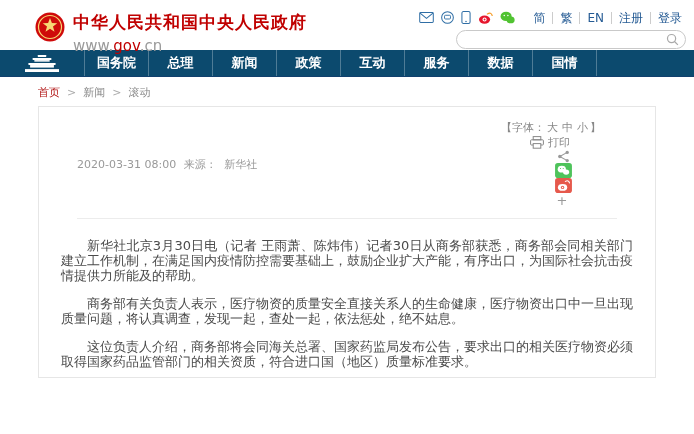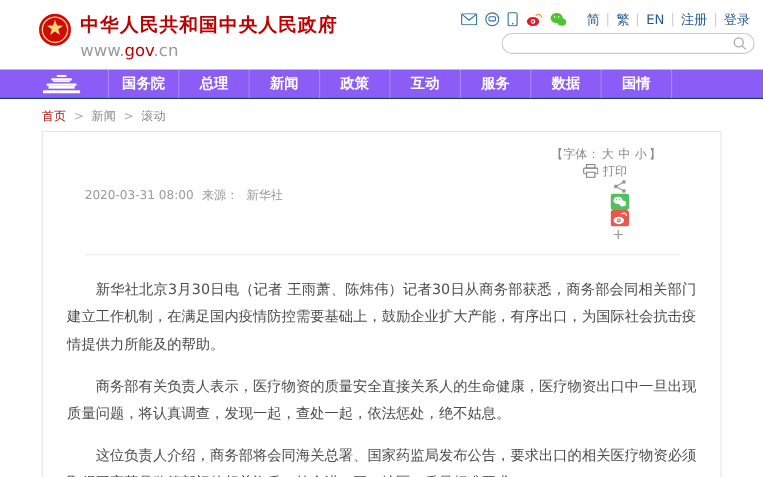--- a/index.html
+++ b/index.html
@@ -1,42 +1,42 @@
 <!DOCTYPE html>
 <html><head>
 <meta charset="utf-8">
 <style>
   * { box-sizing: border-box; margin: 0; padding: 0; }
   html,body { width: 694px; height: 434px; overflow: hidden; background: #fff;
     font-family: "DejaVu Sans", "Liberation Sans", sans-serif; }
 
   
-  .header { position: relative; height: 63px; background: #fff; }
+  .header { position: relative; height: 50px; background: #fff; }
   .logo-wrap { position: absolute; left: 35px; top: 12px; width: 30px; height: 30px; cursor: pointer; }
   .site-ident { position: absolute; left: 73px; top: 11px; }
   .site-title { font-size: 17px; font-weight: bold; color: #c00000; letter-spacing: 1px; }
   .site-url { font-size: 15px; color: #9a9a9a; margin-top: 3px; }
   .site-url .mid { color: #c00000; }
 
   .utility { position: absolute; right: 12px; top: 11px; display: flex; align-items: center; }
   .util-icon { display: inline-flex; align-items: center; margin-right: 7px; cursor: pointer; }
   .util-links { display: flex; align-items: center; margin-left: 4px; }
   .lang-link { font-size: 12px; color: #255b94; padding: 0 7px; border-right: 1px solid #ccc;
     cursor: pointer; line-height: 12px; }
   .lang-link:last-child { border-right: none; padding-right: 0; }
 
   .search-box { position: absolute; right: 8px; top: 30px; width: 230px; height: 19px;
     border: 1px solid #c9c9c9; border-radius: 10px; display: flex; align-items: center;
     padding: 0 6px 0 10px; background: #fff; }
   .search-box input { flex: 1; border: none; outline: none; font-size: 11px; height: 15px;
     font-family: inherit; }
 
   
-  .nav { display: flex; height: 27px; background: #8b5cf6; align-items: stretch;
-    border-bottom: 1px solid #11406e; padding-left: 14px; }
+  .nav { display: flex; height: 27px; background: #0c4a6e; align-items: stretch;
+    border-bottom: 1px solid #11406e; }
   .nav-home { width: 84px; display: flex; align-items: center; justify-content: center; cursor: pointer; }
   .nav-item { width: 64px; border-left: 1px solid rgba(255,255,255,0.28); color: #fff;
     font-size: 13px; font-weight: bold; display: flex; align-items: center; justify-content: center;
     cursor: pointer; }
   .nav-fill { flex: 1; border-left: 1px solid rgba(255,255,255,0.28); }
 
   
   .breadcrumb { margin: 8px 0 0 38px; font-size: 11px; color: #888; }
   .breadcrumb .home { color: #b01111; cursor: pointer; }
   .breadcrumb .crumb { cursor: pointer; }
@@ -50,21 +50,21 @@
   .meta-row { display: flex; justify-content: space-between; align-items: center;
     margin: 13px 38px 0; font-size: 11px; color: #999; }
   .meta-left span { margin-right: 4px; }
   .meta-right { display: flex; align-items: center; color: #888; flex-direction: column; }
   .font-ctl { margin-right: 16px; }
   .font-ctl .sz { margin: 0 2px; cursor: pointer; }
   .print-btn { display: inline-flex; align-items: center; gap: 4px; margin-right: 18px; cursor: pointer; }
   .share-item { display: inline-flex; align-items: center; margin-left: 8px; cursor: pointer; }
   .plus { color: #999; font-size: 13px; margin-left: 6px; cursor: pointer; }
   .divider { border-top: 1px solid #ececec; margin: 10px 38px 0; }
-  .para { margin: 13px 22px 0; font-size: 13px; line-height: 25px; color: #4a4a4a;
+  .para { margin: 13px 22px 0; font-size: 13px; line-height: 15px; color: #4a4a4a;
     text-indent: 2em; text-align: justify; }
   .para:first-of-type { margin-top: 19px; }
 </style>
 </head>
 <body>
 
 <div class="header">
   <div class="logo-wrap">
     <svg viewBox="0 0 30 30" width="30" height="30">
       <circle cx="15" cy="15" r="14.5" fill="#cf0a0a"></circle>

